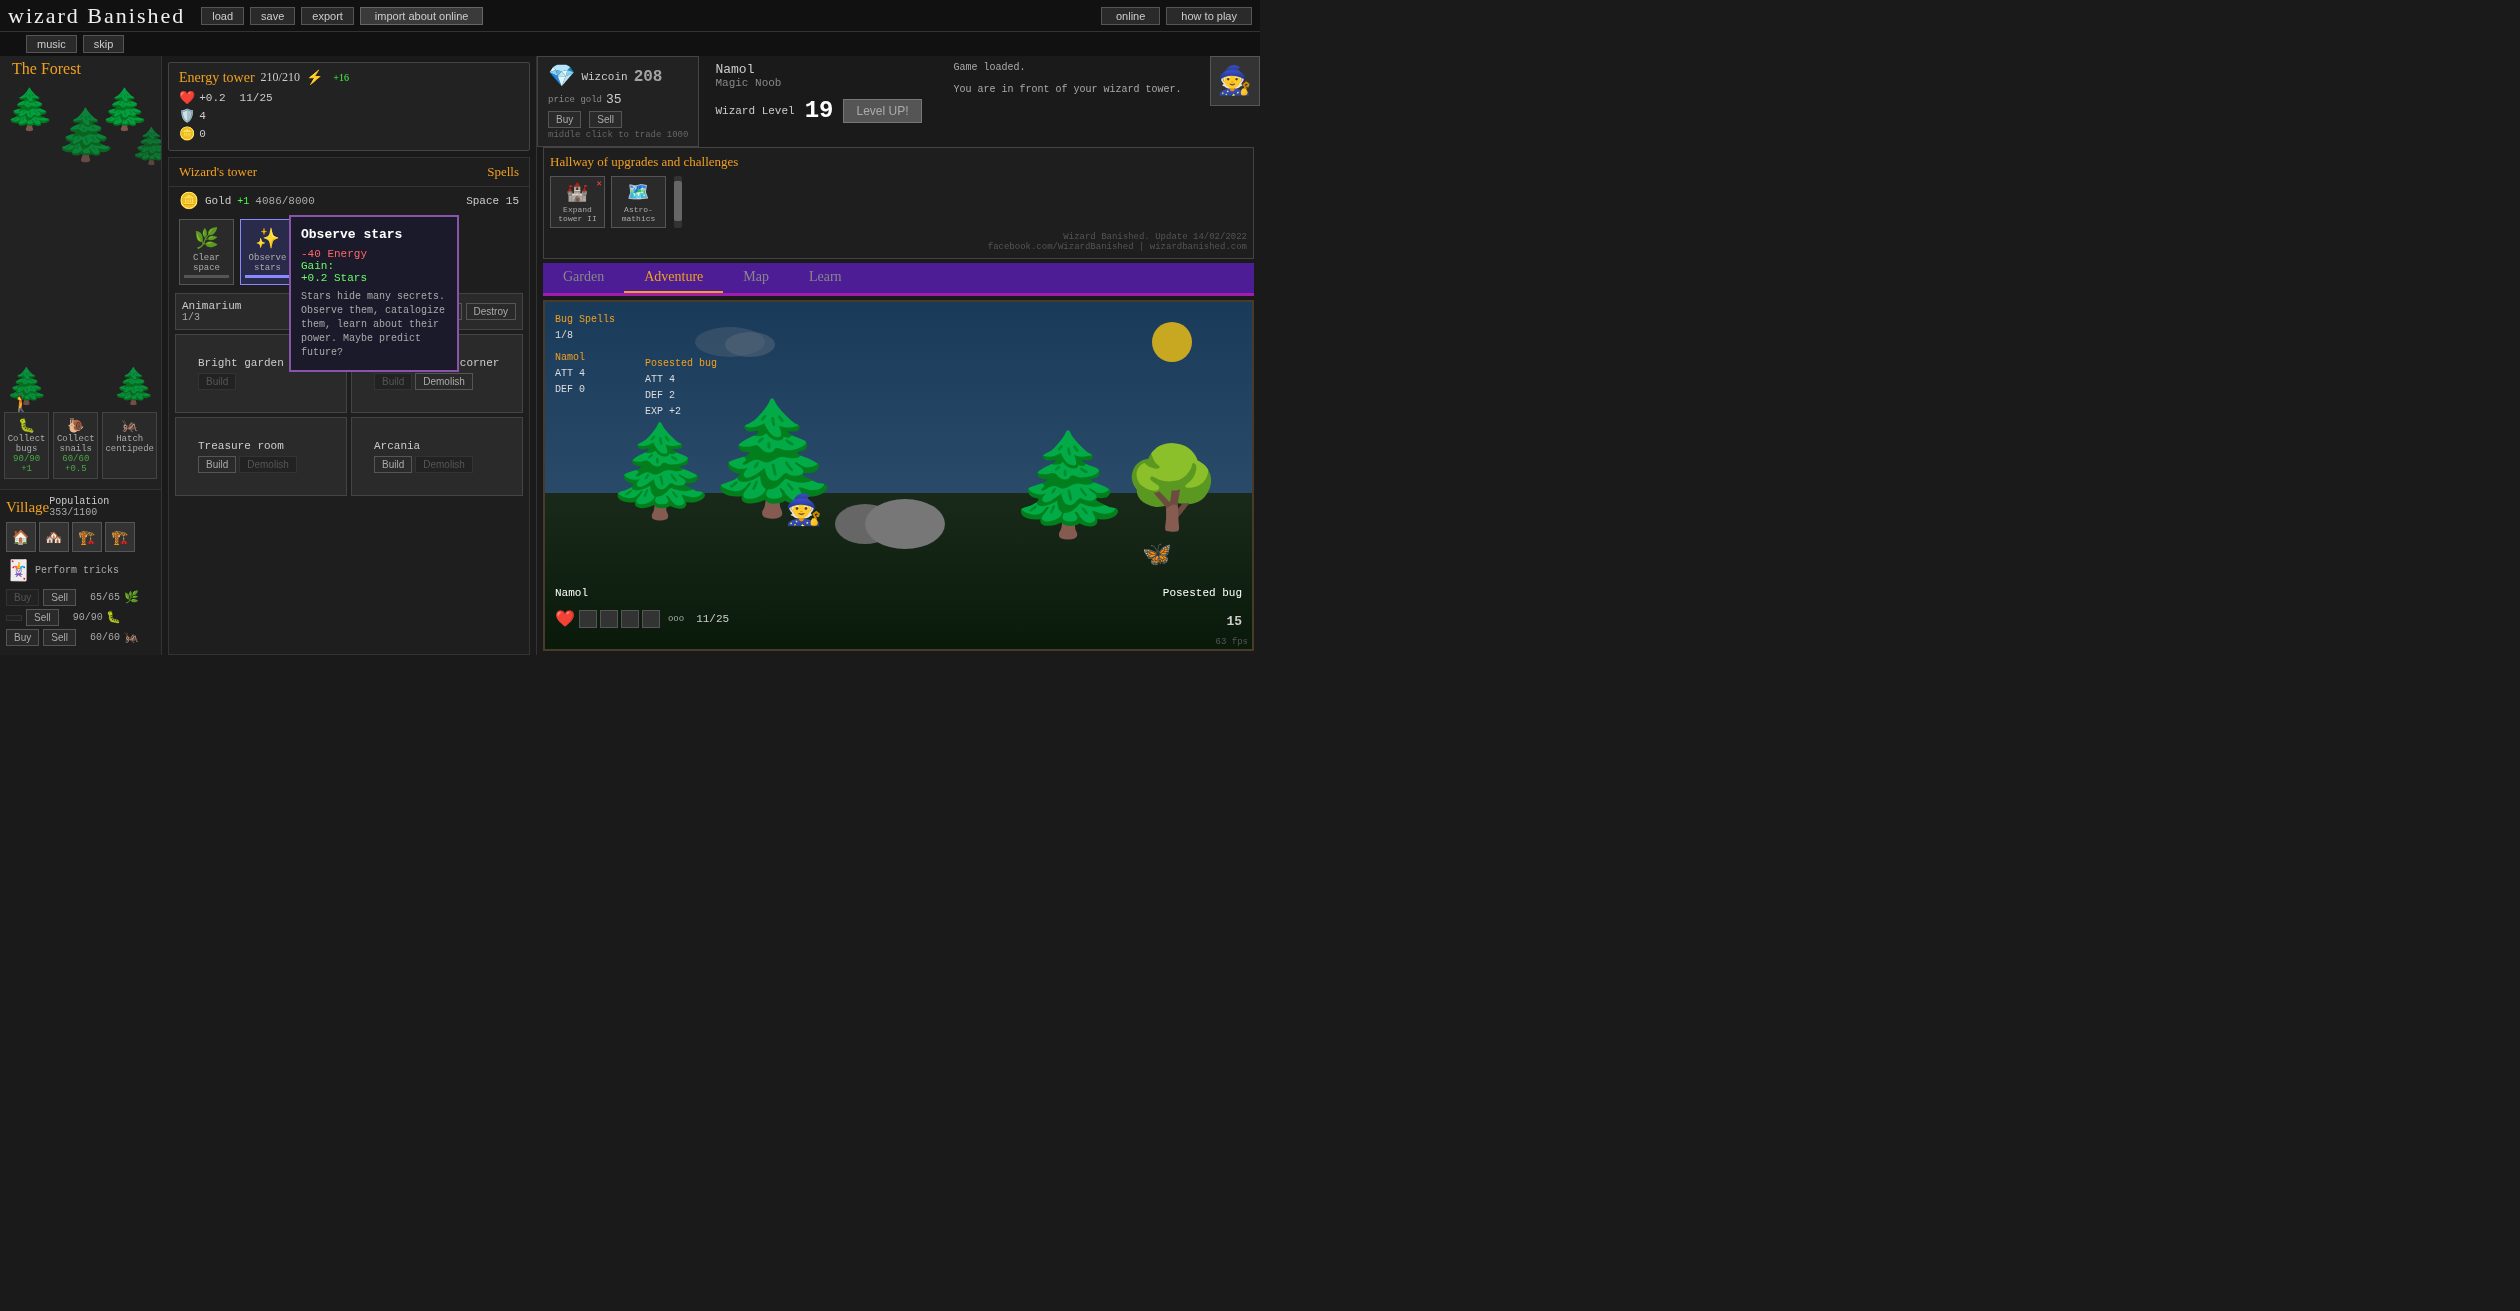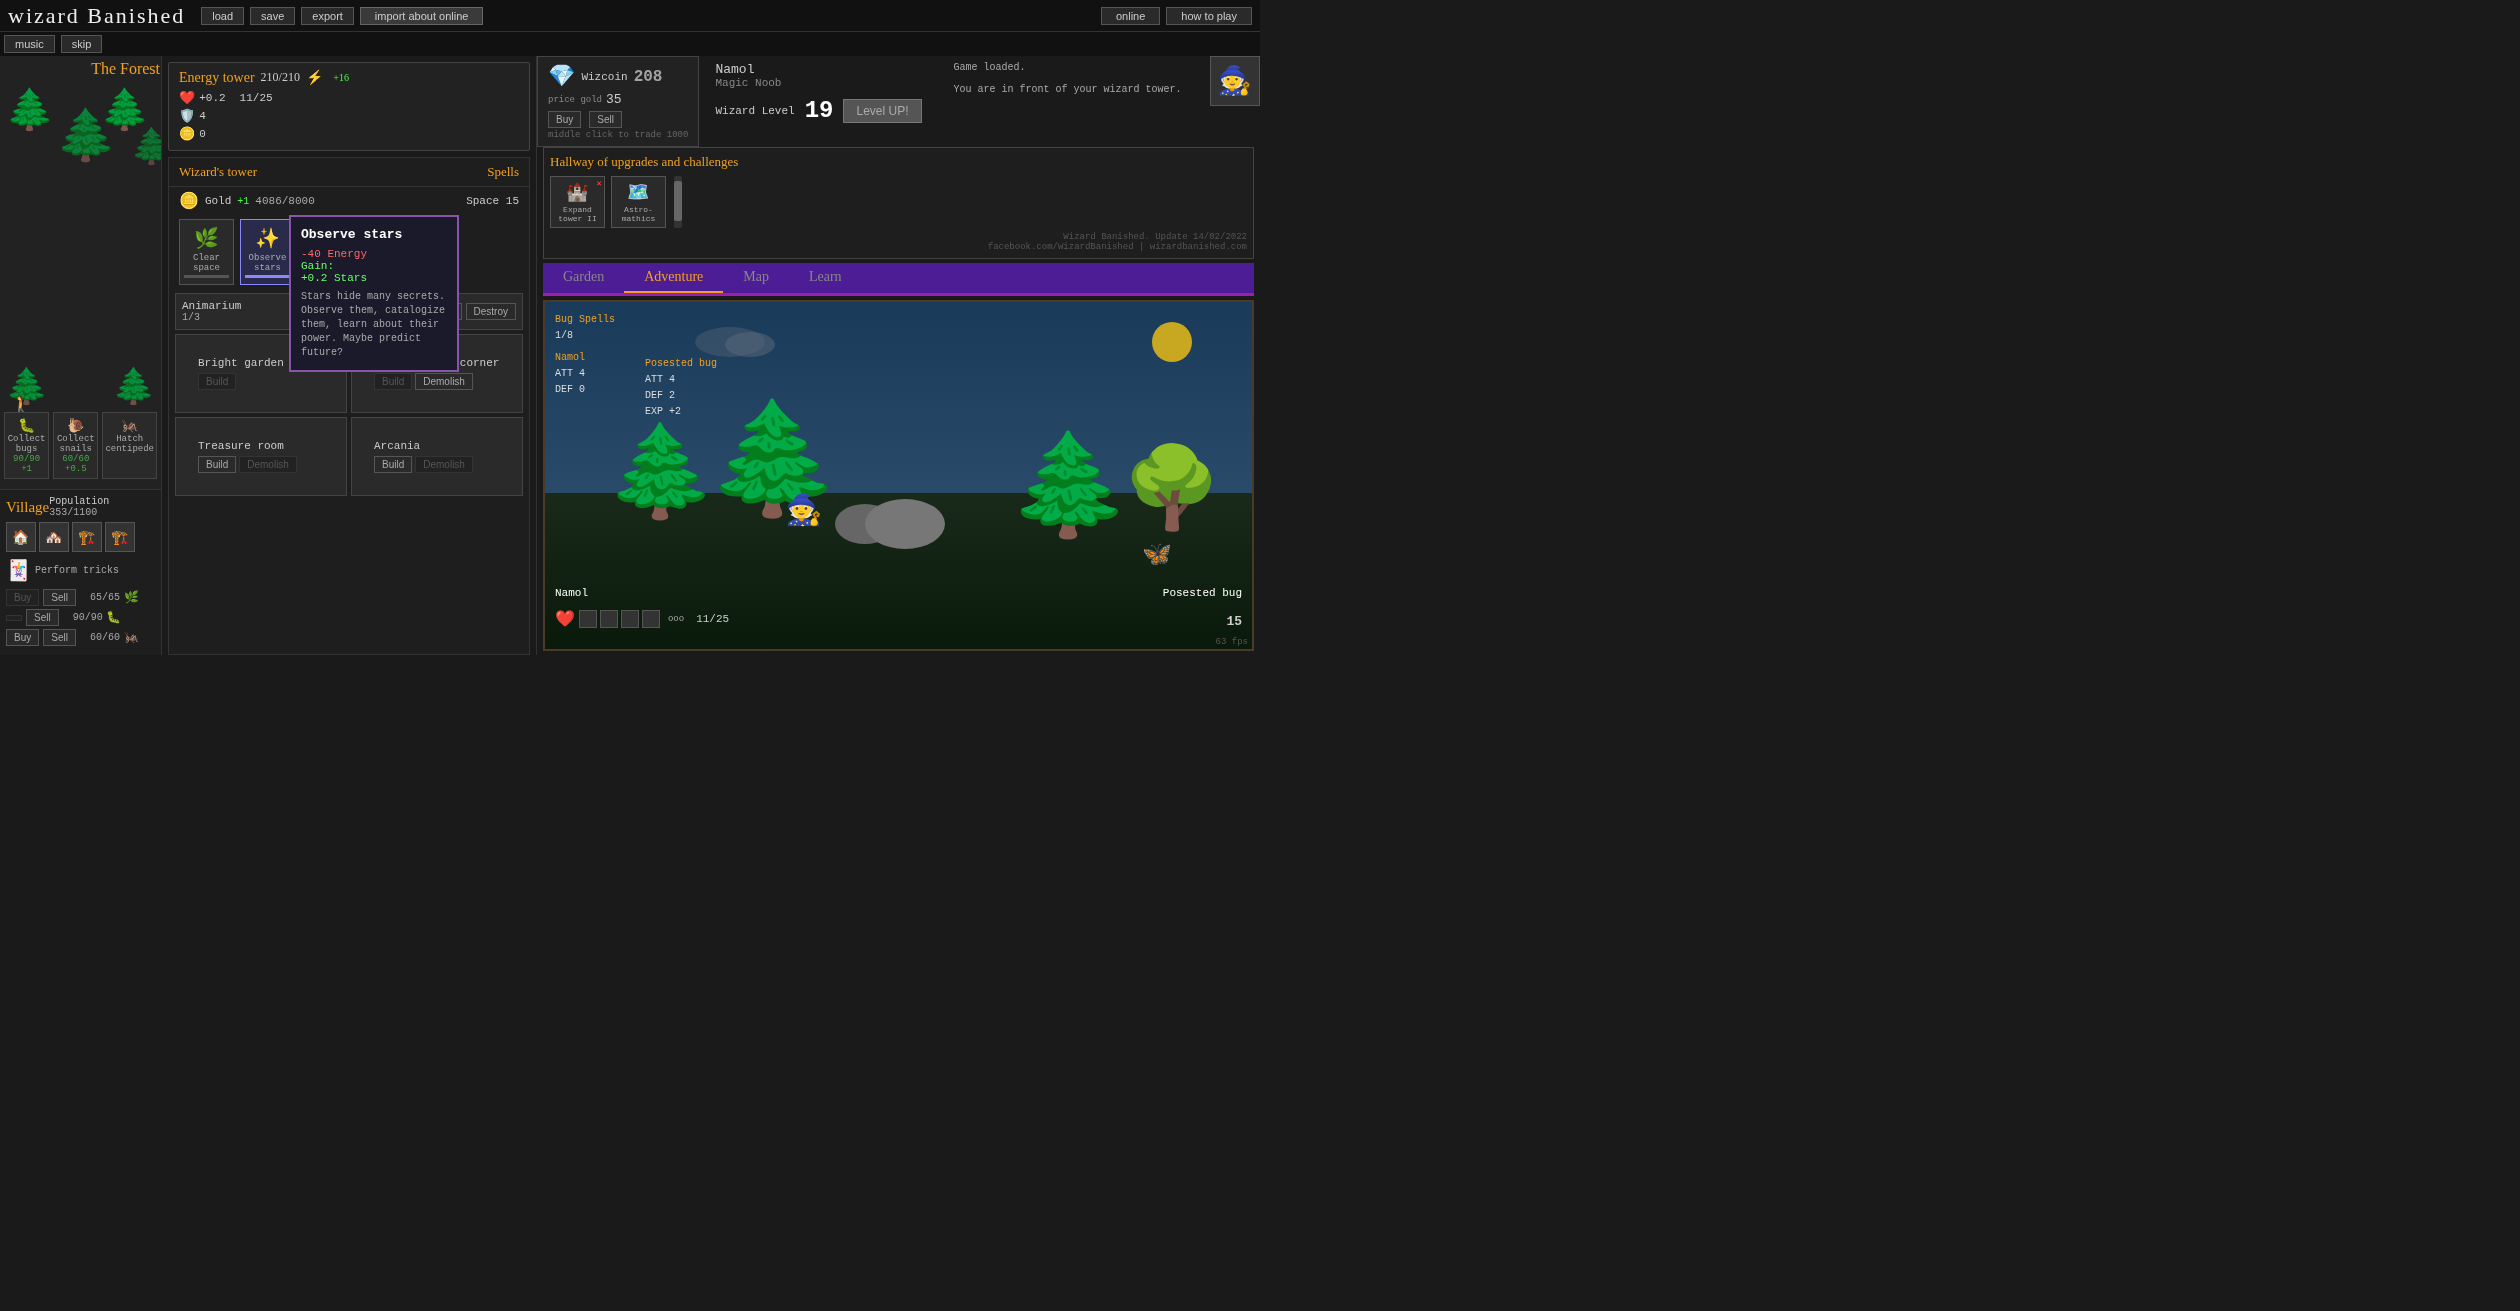--- a/index.html
+++ b/index.html
@@ -52,21 +52,21 @@
       color: #ccc;
       padding: 2px 14px;
       cursor: pointer;
       font-size: 11px;
     }
     .secondary-bar {
       background: #111;
       height: 24px;
       display: flex;
       align-items: center;
-      padding: 0 4px;
+      padding: 0 26px;
       gap: 6px;
     }
     .main-area {
       display: flex;
       height: calc(655px - 56px);
     }
     
     .left-panel {
       width: 162px;
       background: #1c1c1c;
@@ -77,22 +77,21 @@
     .forest-section {
       flex: 1;
       background: #222;
       border-bottom: 1px solid #333;
       position: relative;
       min-height: 220px;
     }
     .forest-title {
       color: #f0a020;
       font-size: 16px;
-      text-align: right;
-      padding: 4px 1px;
+      padding: 4px 12px;
       font-family: Georgia, serif;
     }
     .forest-bg {
       width: 100%;
       height: 100%;
       position: relative;
       overflow: hidden;
     }
     .walk-item {
       position: absolute;

